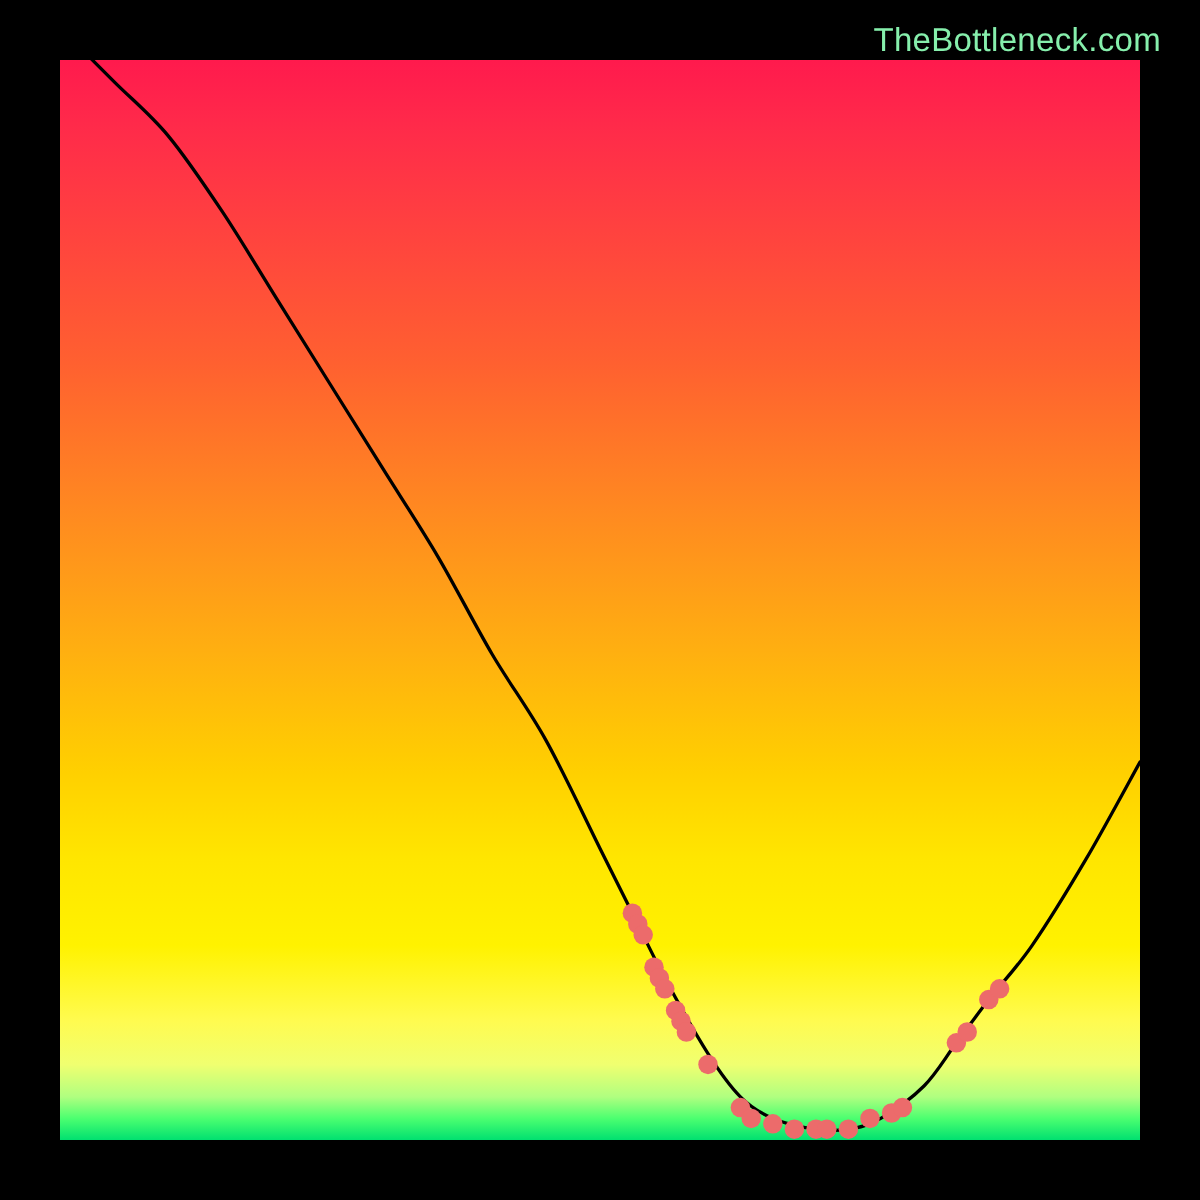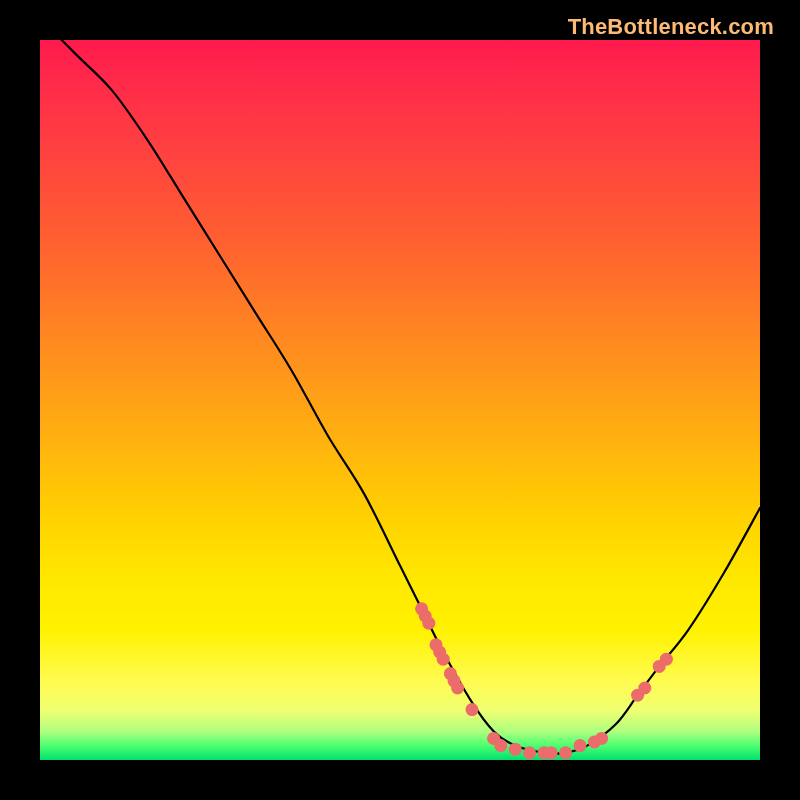--- a/index.html
+++ b/index.html
@@ -38,23 +38,23 @@
       #fffb50 89%,
       #f0ff70 93%,
       #b0ff80 96%,
       #4cff70 98%,
       #00e070 100%);
   }
   .watermark {
     position: absolute;
     top: 14px;
     right: 26px;
-    color: #fdba74;
+    color: #86efac;
     font-size: 22px;
-    font-weight: 700;
+    font-weight: 400;
     letter-spacing: 0.2px;
   }
   svg.curve {
     position: absolute;
     left: 0;
     top: 0;
     width: 720px;
     height: 720px;
   }
 </style>

